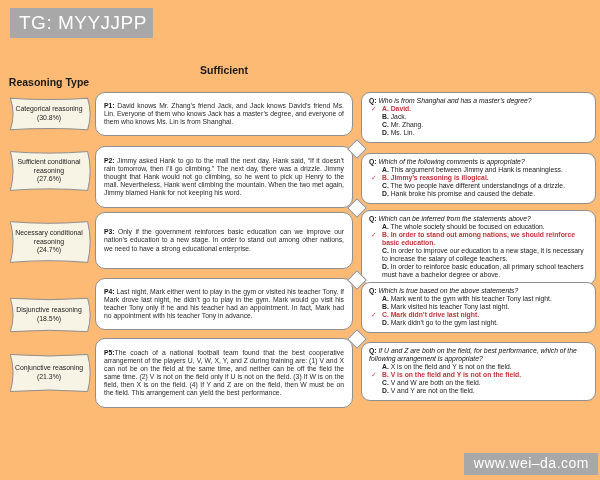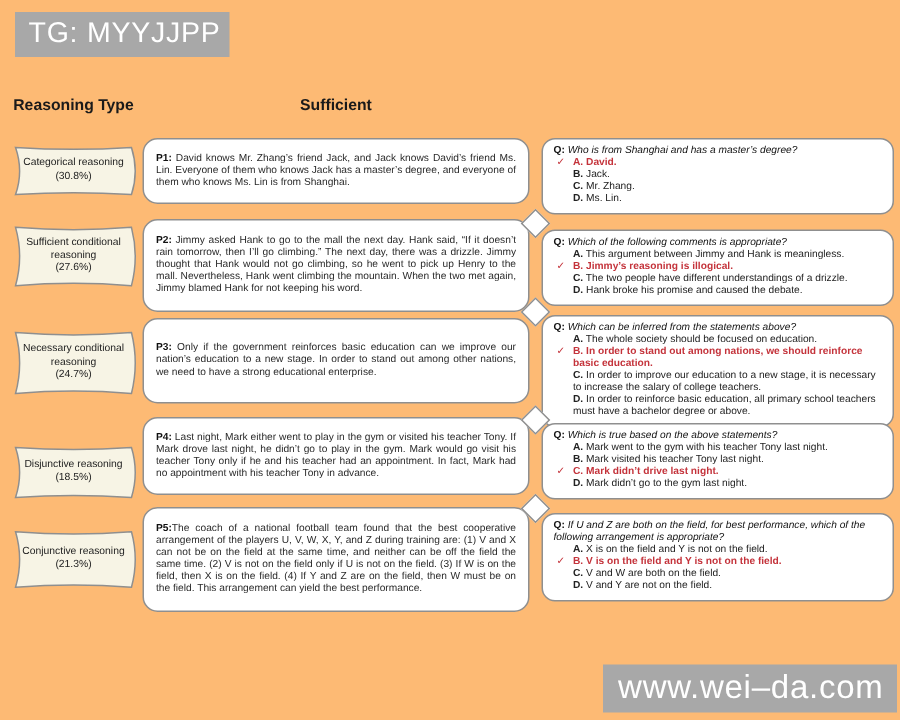--- a/index.html
+++ b/index.html
@@ -5,21 +5,21 @@
   html,body { margin:0; padding:0; background:#fff; }
   .canvas { position:relative; width:600px; height:480px; background:#fdba74; overflow:hidden;
             font-family:"Liberation Sans","DejaVu Sans",sans-serif; }
 
   .tag-box { position:absolute; left:10px; top:8px; width:143px; height:30px; background:#a8a8a8;
              color:#ffffff; font-size:19px; line-height:30px; padding-left:9px; box-sizing:border-box;
              letter-spacing:.5px; }
 
   .col-header { position:absolute; top:64px; font-size:10.5px; font-weight:bold; color:#1a1a1a;
                 text-align:center; }
-  .col-header.c1 { left:2px;   width:94px;  }
+  .col-header.c1 { left:2px;   width:94px;margin-top:12px;  }
   .col-header.c2 { left:95px;  width:258px; }
   .col-header.c3 { left:361px; width:235px; }
 
   .pennant { position:absolute; left:7px; width:84px; }
   .pennant svg { position:absolute; left:0; top:0; width:100%; height:100%; }
   .pennant-text { position:relative; width:100%; height:100%; display:flex; flex-direction:column;
                   justify-content:center; text-align:center; font-size:6.9px; line-height:1.3;
                   color:#222; padding:0 7px; box-sizing:border-box; z-index:2; }
 
   .p-box { position:absolute; left:95px; width:258px; border:1px solid #8f8f8f; border-radius:10px;
@@ -32,21 +32,21 @@
   .qline { font-size:6.8px; line-height:1.18; color:#111; }
   .qline .qtext { font-style:italic; }
   .opt { position:relative; font-size:6.8px; line-height:1.18; color:#222; padding-left:13px; }
   .opt .check { position:absolute; left:2px; top:0; color:#c4333b; font-weight:bold; }
   .opt.correct { color:#c4333b; font-weight:bold; }
 
   .diamond { position:absolute; left:350px; width:12px; height:12px; background:#fff;
              border:1px solid #8f8f8f; transform:rotate(45deg); z-index:5; }
 
   .watermark { position:absolute; right:2px; bottom:5px; background:#a8a8a8; color:#fff;
-               font-size:22px; padding:2px 9px 4px 10px; letter-spacing:.5px; }
+               font-size:14px; padding:2px 9px 4px 10px; letter-spacing:.5px; }
 </style>
 </head>
 <body>
 
 <div class="canvas">
 
   <div class="tag-box">TG: MYYJJPP</div>
 
   <div class="col-header c1">Reasoning Type</div>
   <div class="col-header c2">Sufficient</div>

